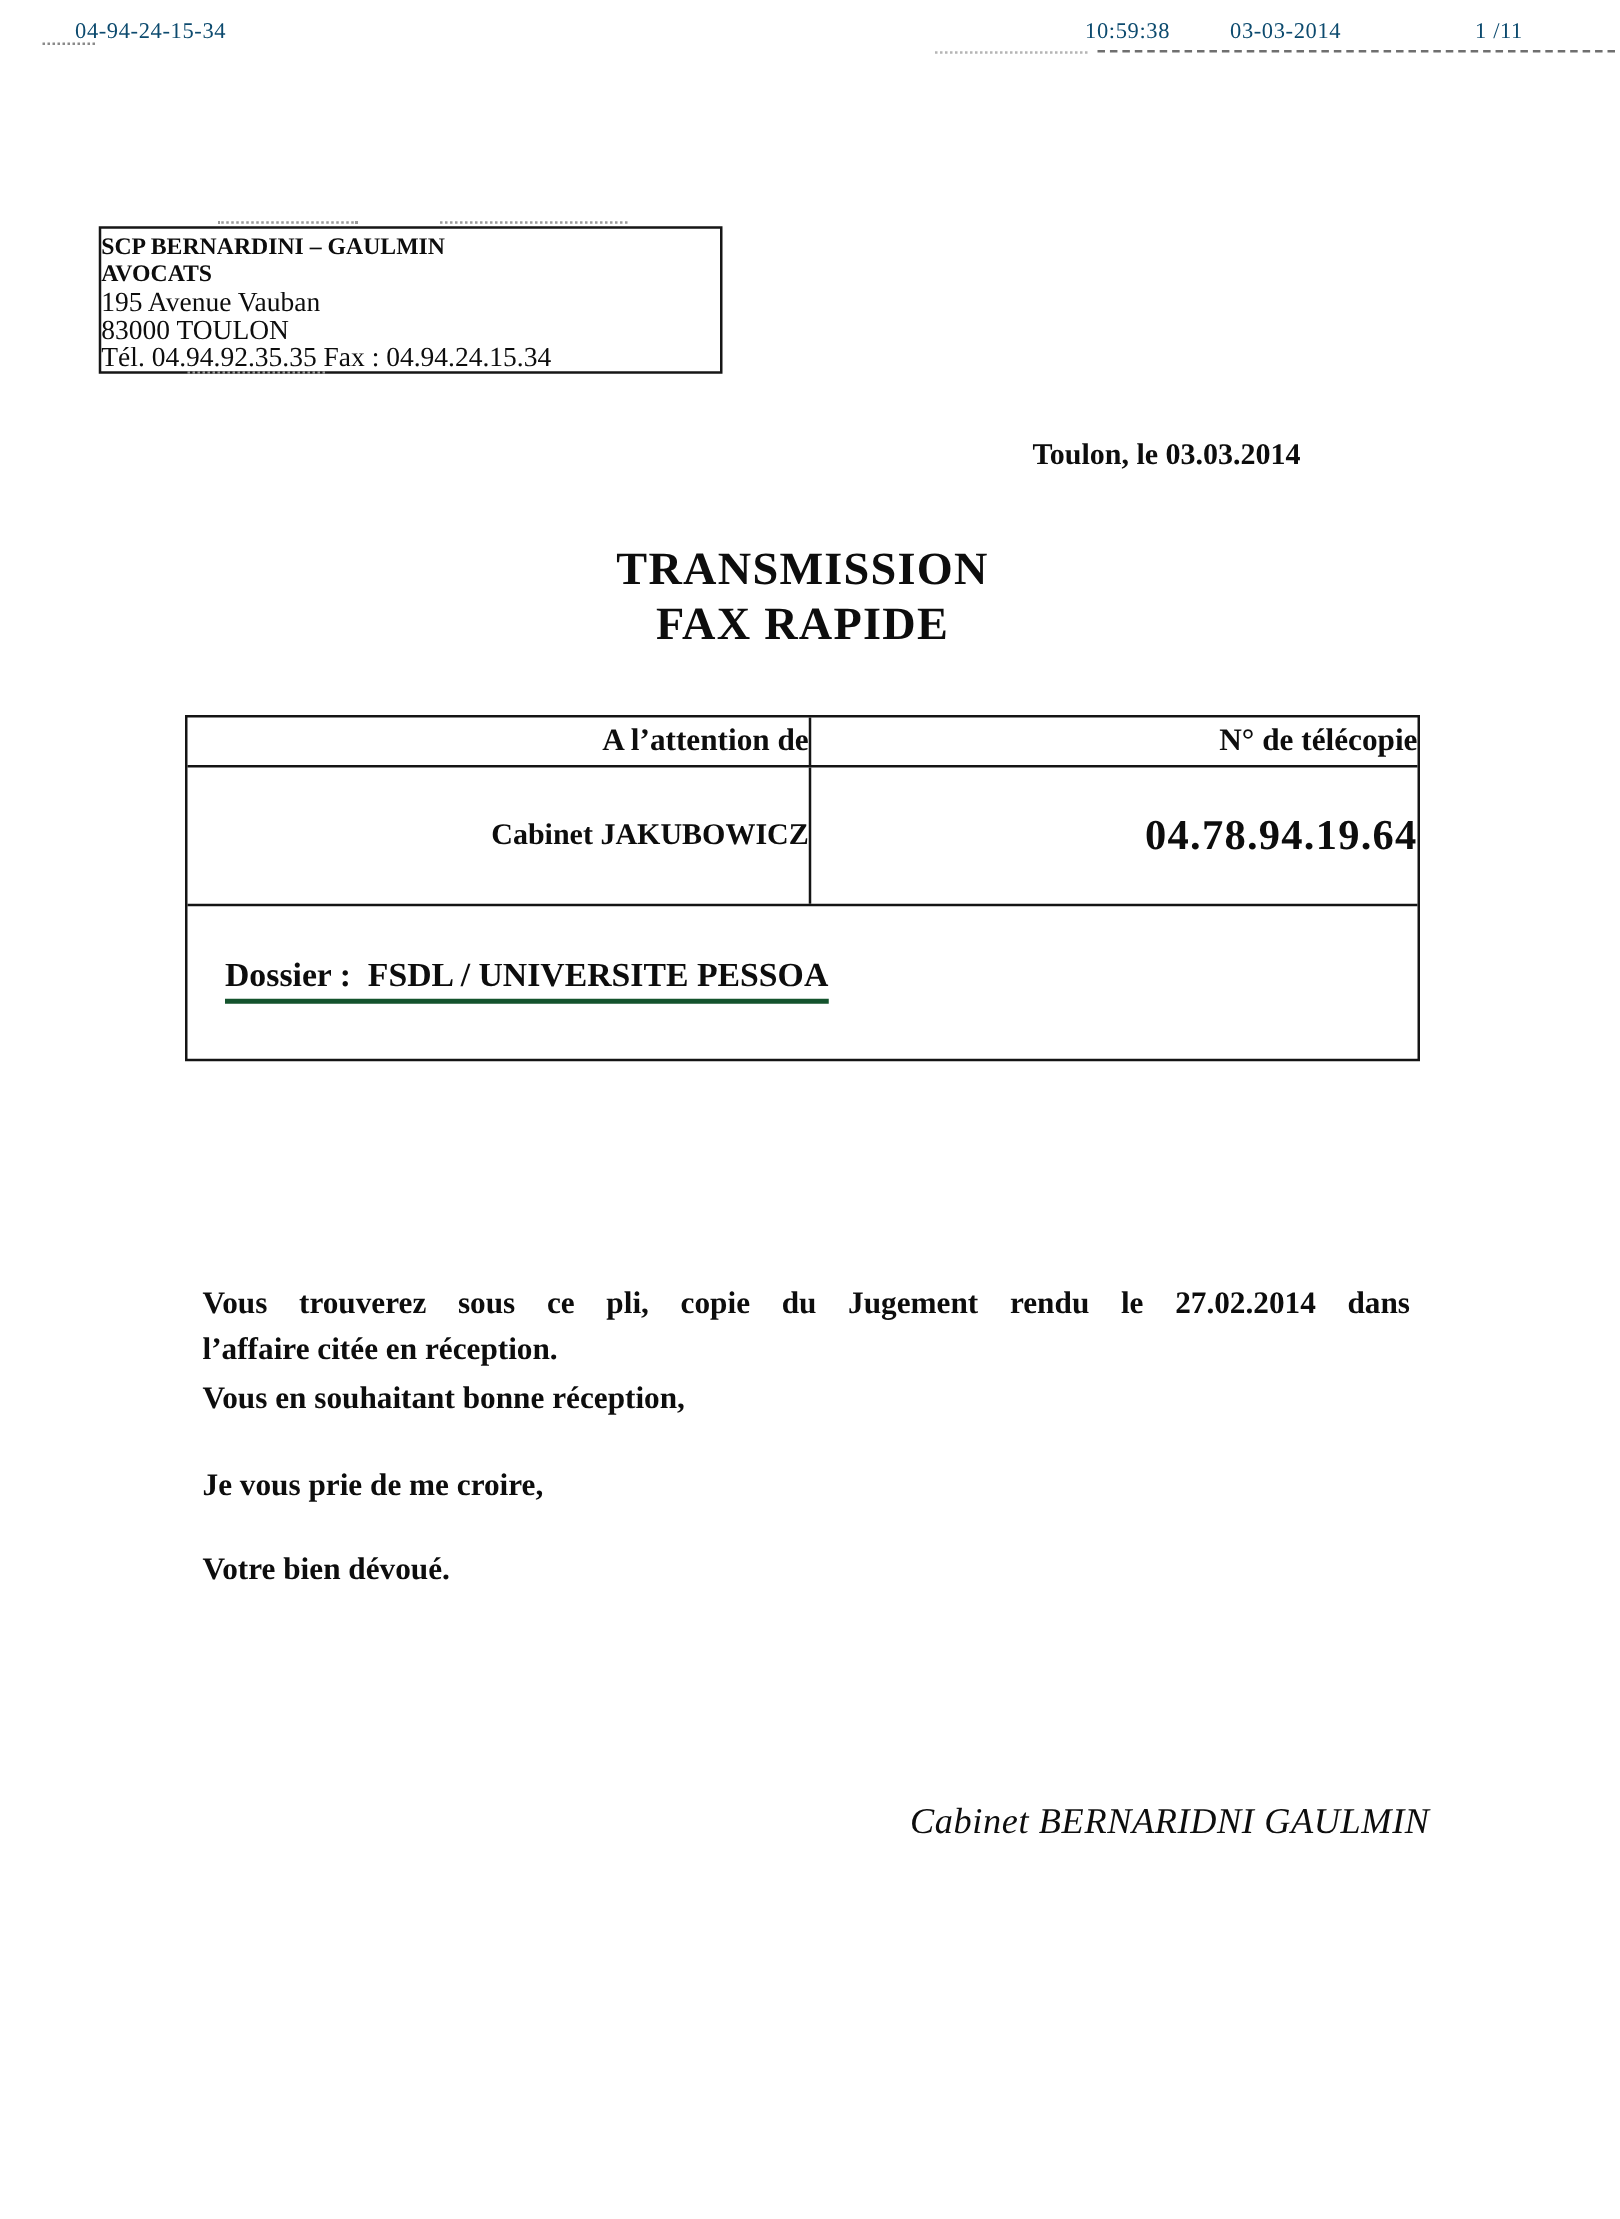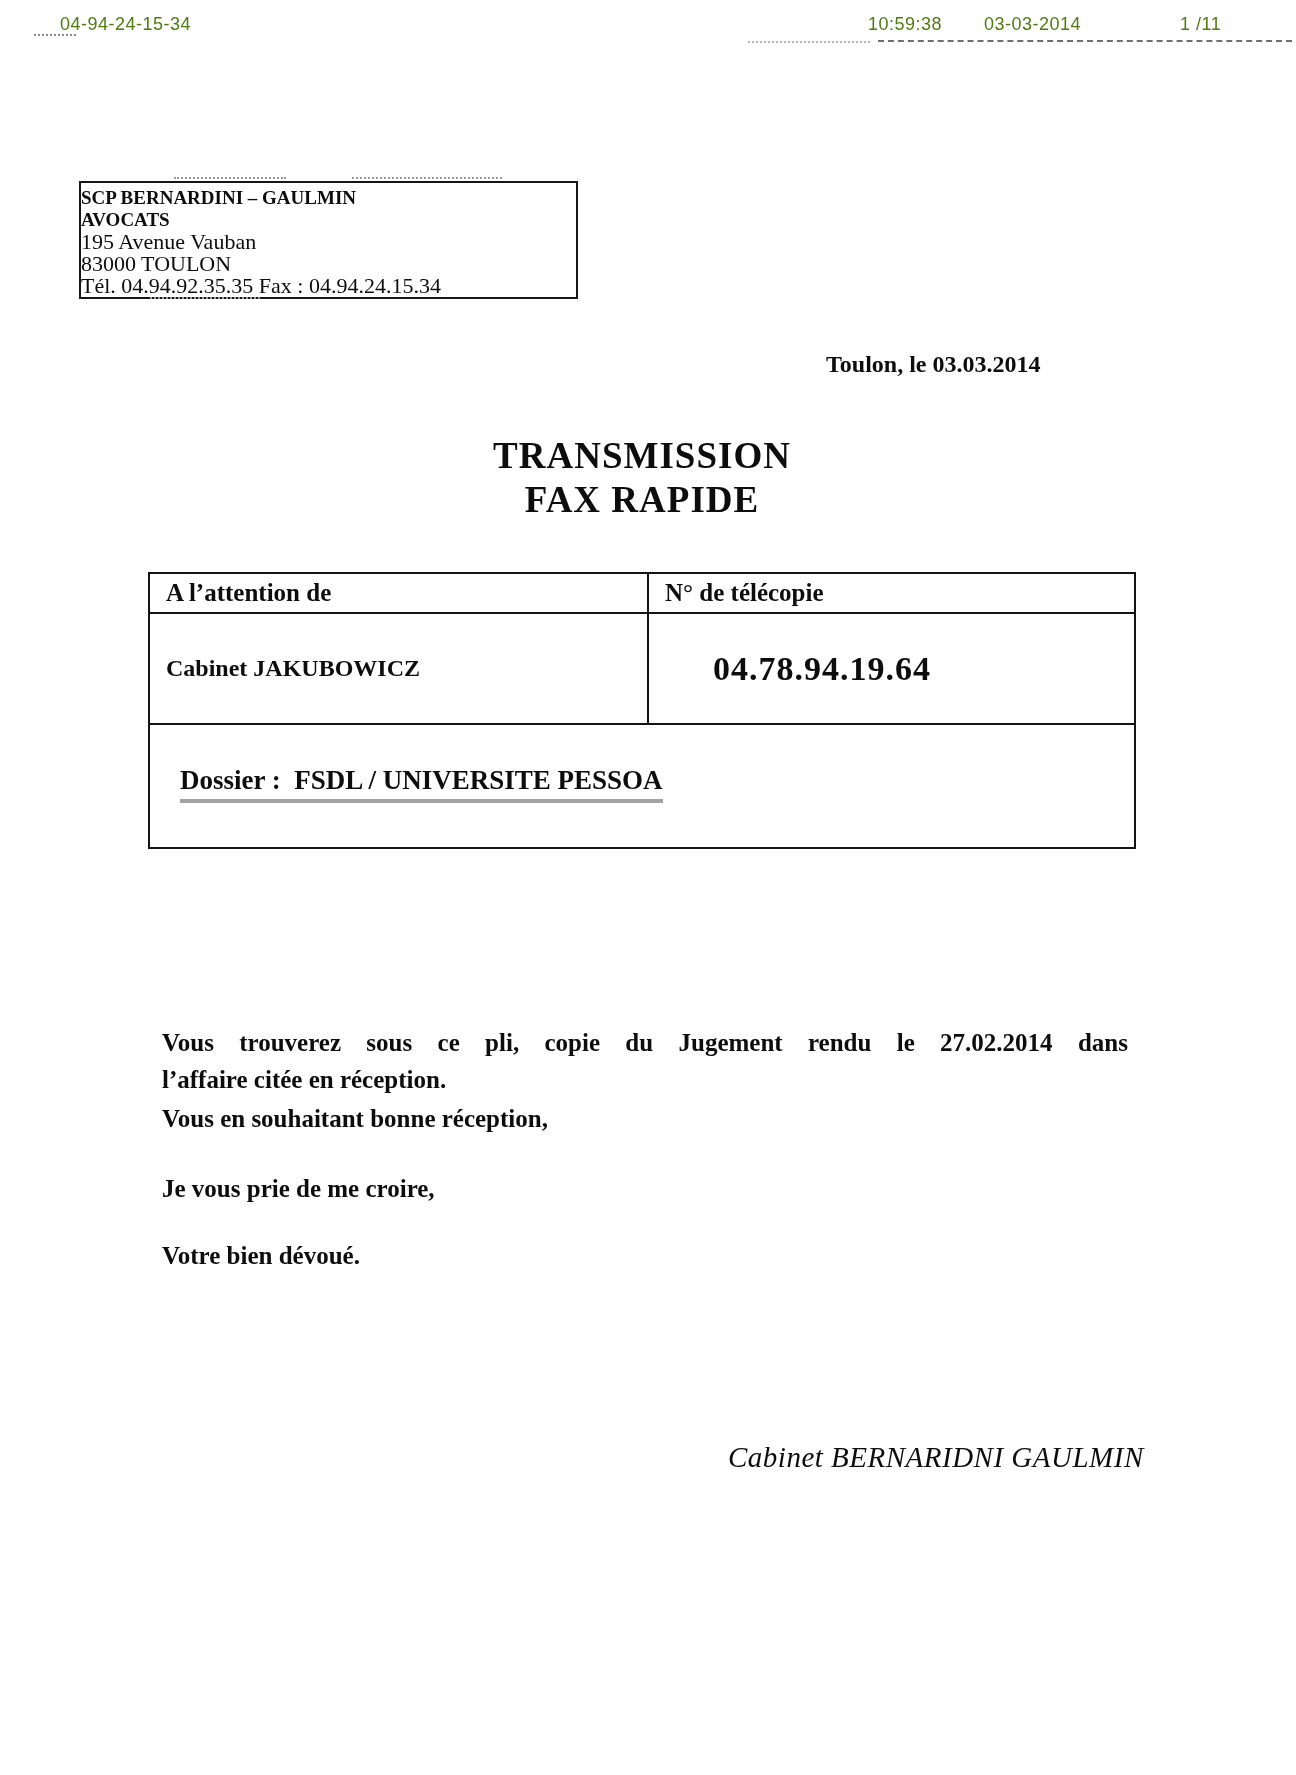--- a/index.html
+++ b/index.html
@@ -13,22 +13,22 @@
     width: 1296px; height: 1775px;
     background: #ffffff;
     color: #0d0d0d;
     overflow: hidden;
   }
   .abs { position: absolute; }
 
   
   .fax-meta span {
     position: absolute;
-    font-family: Liberation Sans, sans-serif;
-    font-size: 18px; font-weight: 500; color: #4d7c0f;
+    font-family: Liberation Serif, serif;
+    font-size: 18px; font-weight: 500; color: #0c4a6e;
     letter-spacing: 0.5px; white-space: pre;
   }
   .meta-sender { left: 60px;  top: 14px; }
   .meta-time   { left: 868px; top: 14px; }
   .meta-date   { left: 984px; top: 14px; }
   .meta-page   { left: 1180px; top: 14px; }
   .rule-main  { left: 878px; top: 40px; width: 414px; border-top: 2px dashed #6f6f6f; }
   .rule-faint { left: 748px; top: 41px; width: 122px; border-top: 2px dotted #b5b5b5; }
   .squiggle   { left: 34px;  top: 34px; width: 42px;  border-top: 2px dotted #8a8a8a; }
 
@@ -61,30 +61,30 @@
   }
 
   
   .fax-table {
     left: 148px; top: 572px; width: 984px;
     border: 2px solid #141414;
   }
   .ft-row { display: grid; grid-template-columns: 499px 1fr; }
   .ft-row.hdr  { height: 38px;  border-bottom: 2px solid #141414; }
   .ft-row.recp { height: 109px; border-bottom: 2px solid #141414; }
-  .ft-cell { display: flex; align-items: center; justify-content: flex-start; padding-left: 16px; }
+  .ft-cell { display: flex; align-items: center; justify-content: flex-end; padding-left: 16px; }
   .ft-cell.div { border-right: 2px solid #141414; }
   .ft-hdr-text { font-size: 25px; font-weight: bold; }
   .ft-recipient { font-size: 24px; font-weight: bold; }
   .ft-faxnum { font-size: 34px; font-weight: bold; letter-spacing: 1px; margin-left: 48px; }
   .ft-dossier-row { height: 122px; padding: 40px 0 0 30px; box-sizing: border-box; }
   .ft-dossier {
     display: inline-block;
     font-size: 27px; font-weight: bold;
-    border-bottom: 4px solid #a3a3a3; padding-bottom: 3px;
+    border-bottom: 4px solid #14532d; padding-bottom: 3px;
     white-space: pre;
   }
 
   
   .body-text {
     font-size: 25px; font-weight: bold;
     line-height: 37px; white-space: pre-wrap;
   }
   .bl { left: 162px; width: 966px; }
   .salutation { top: 925px; }

